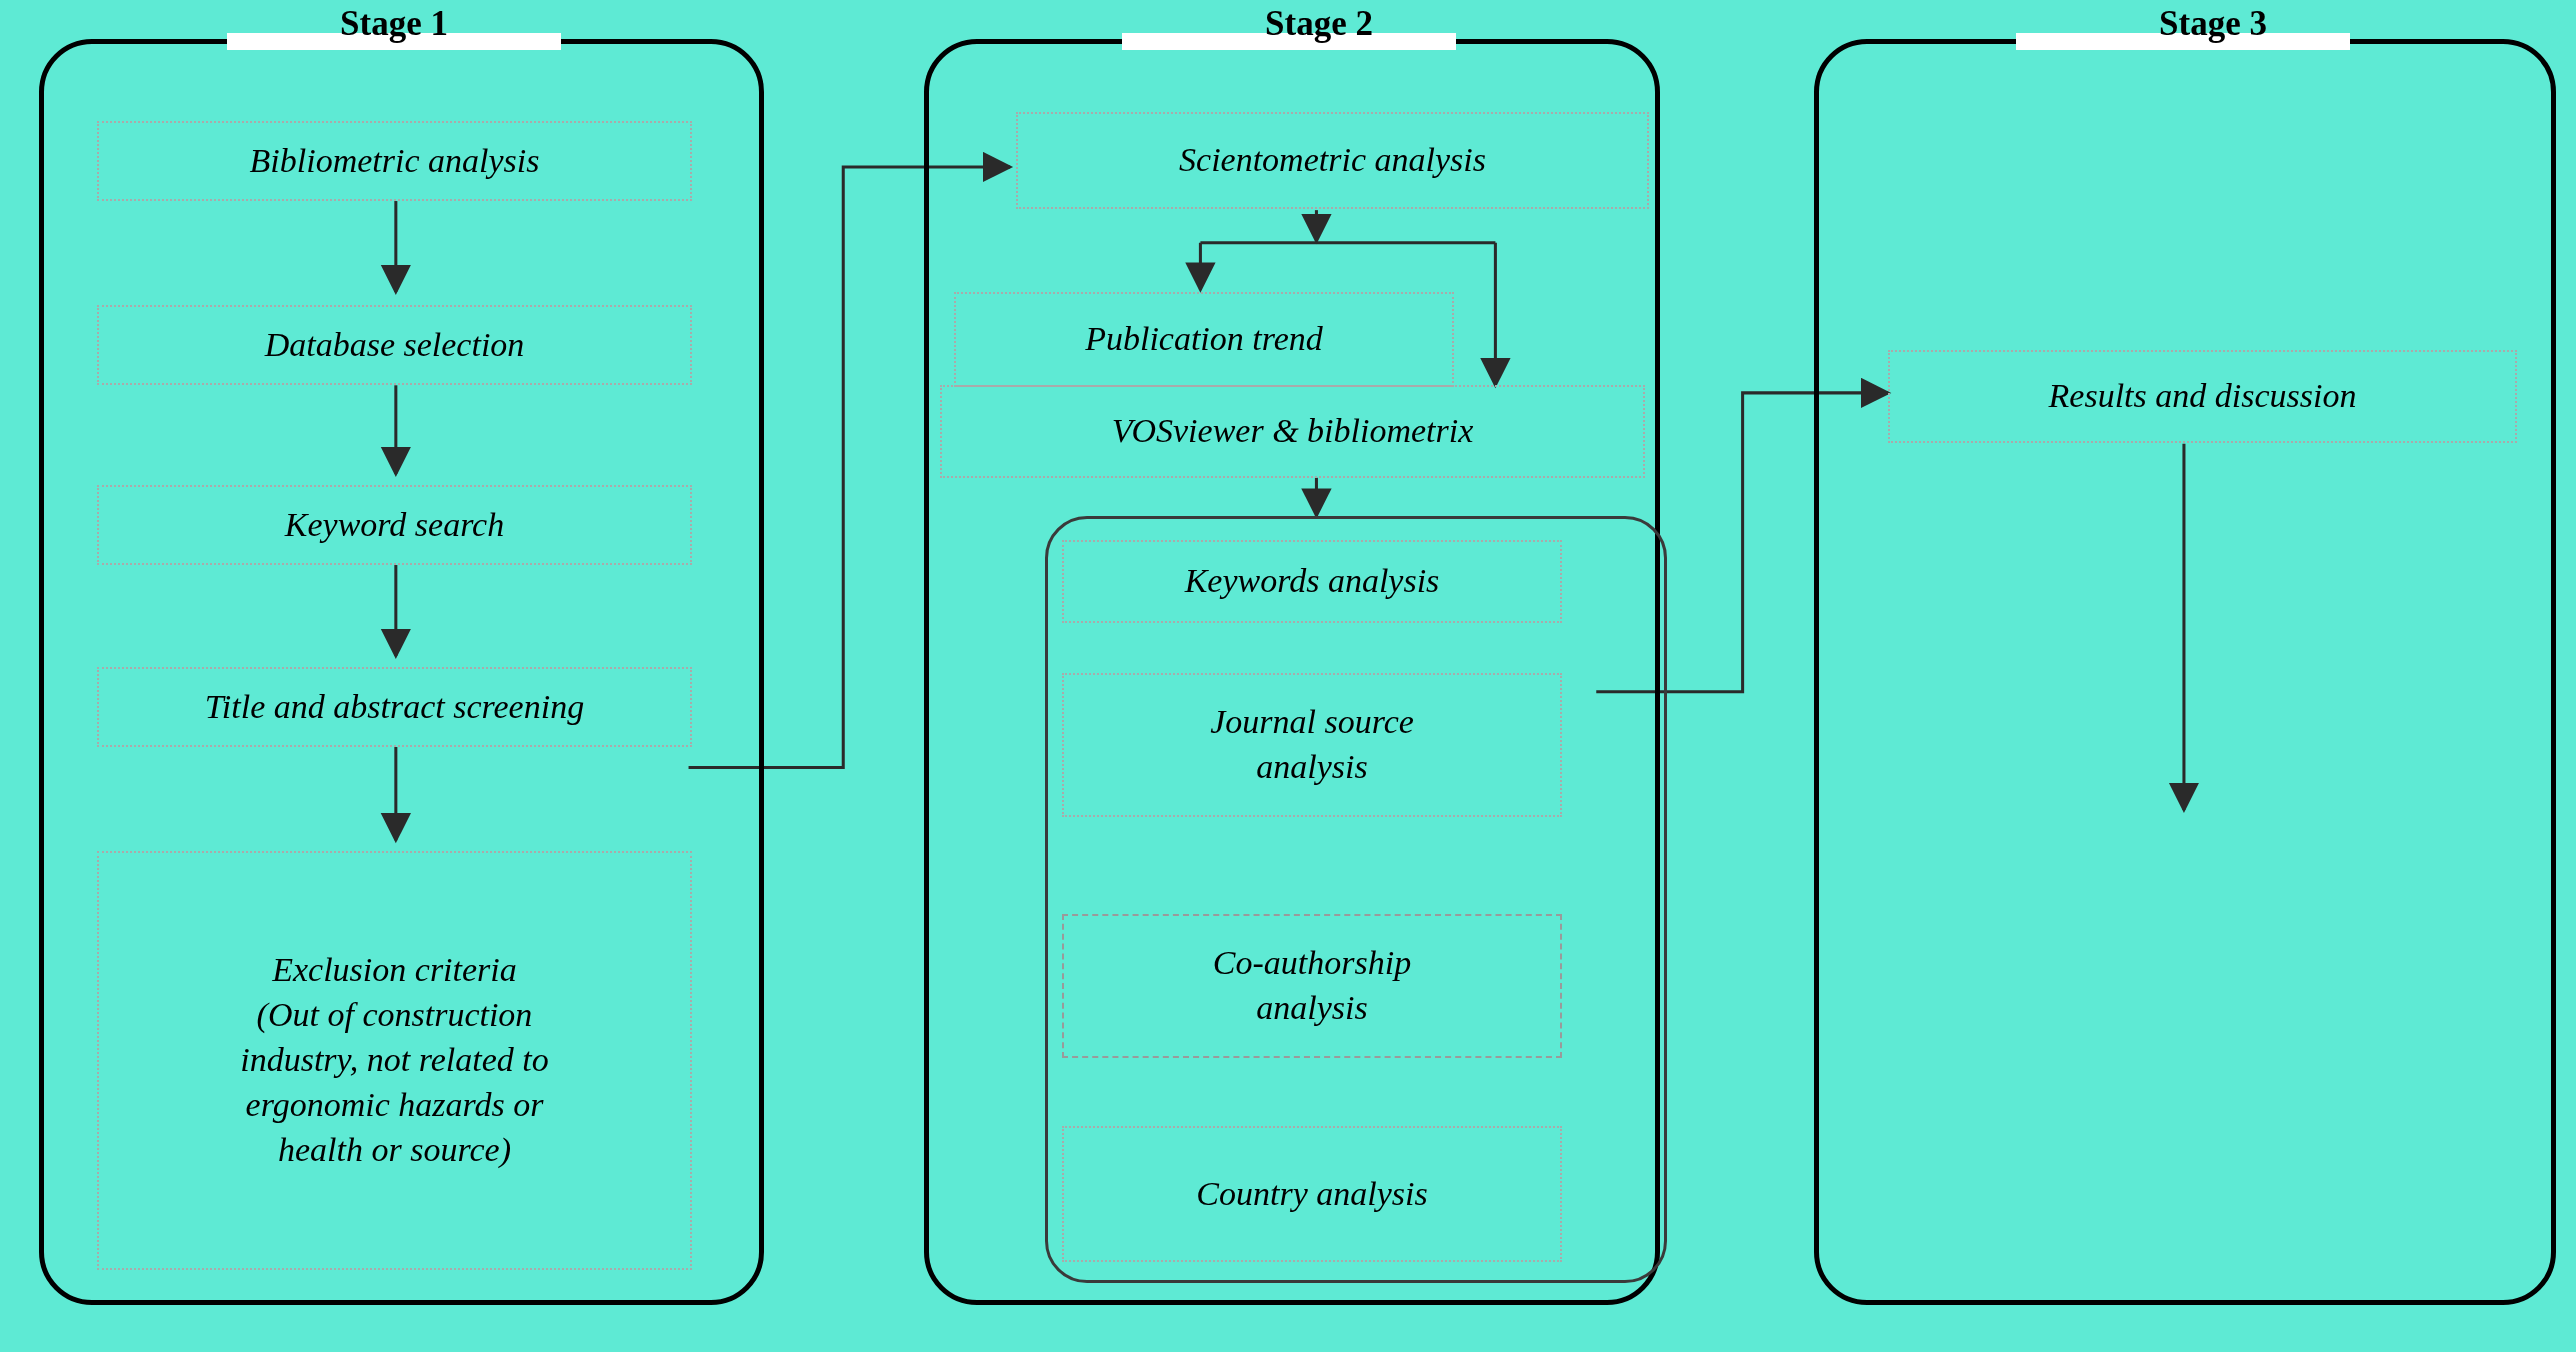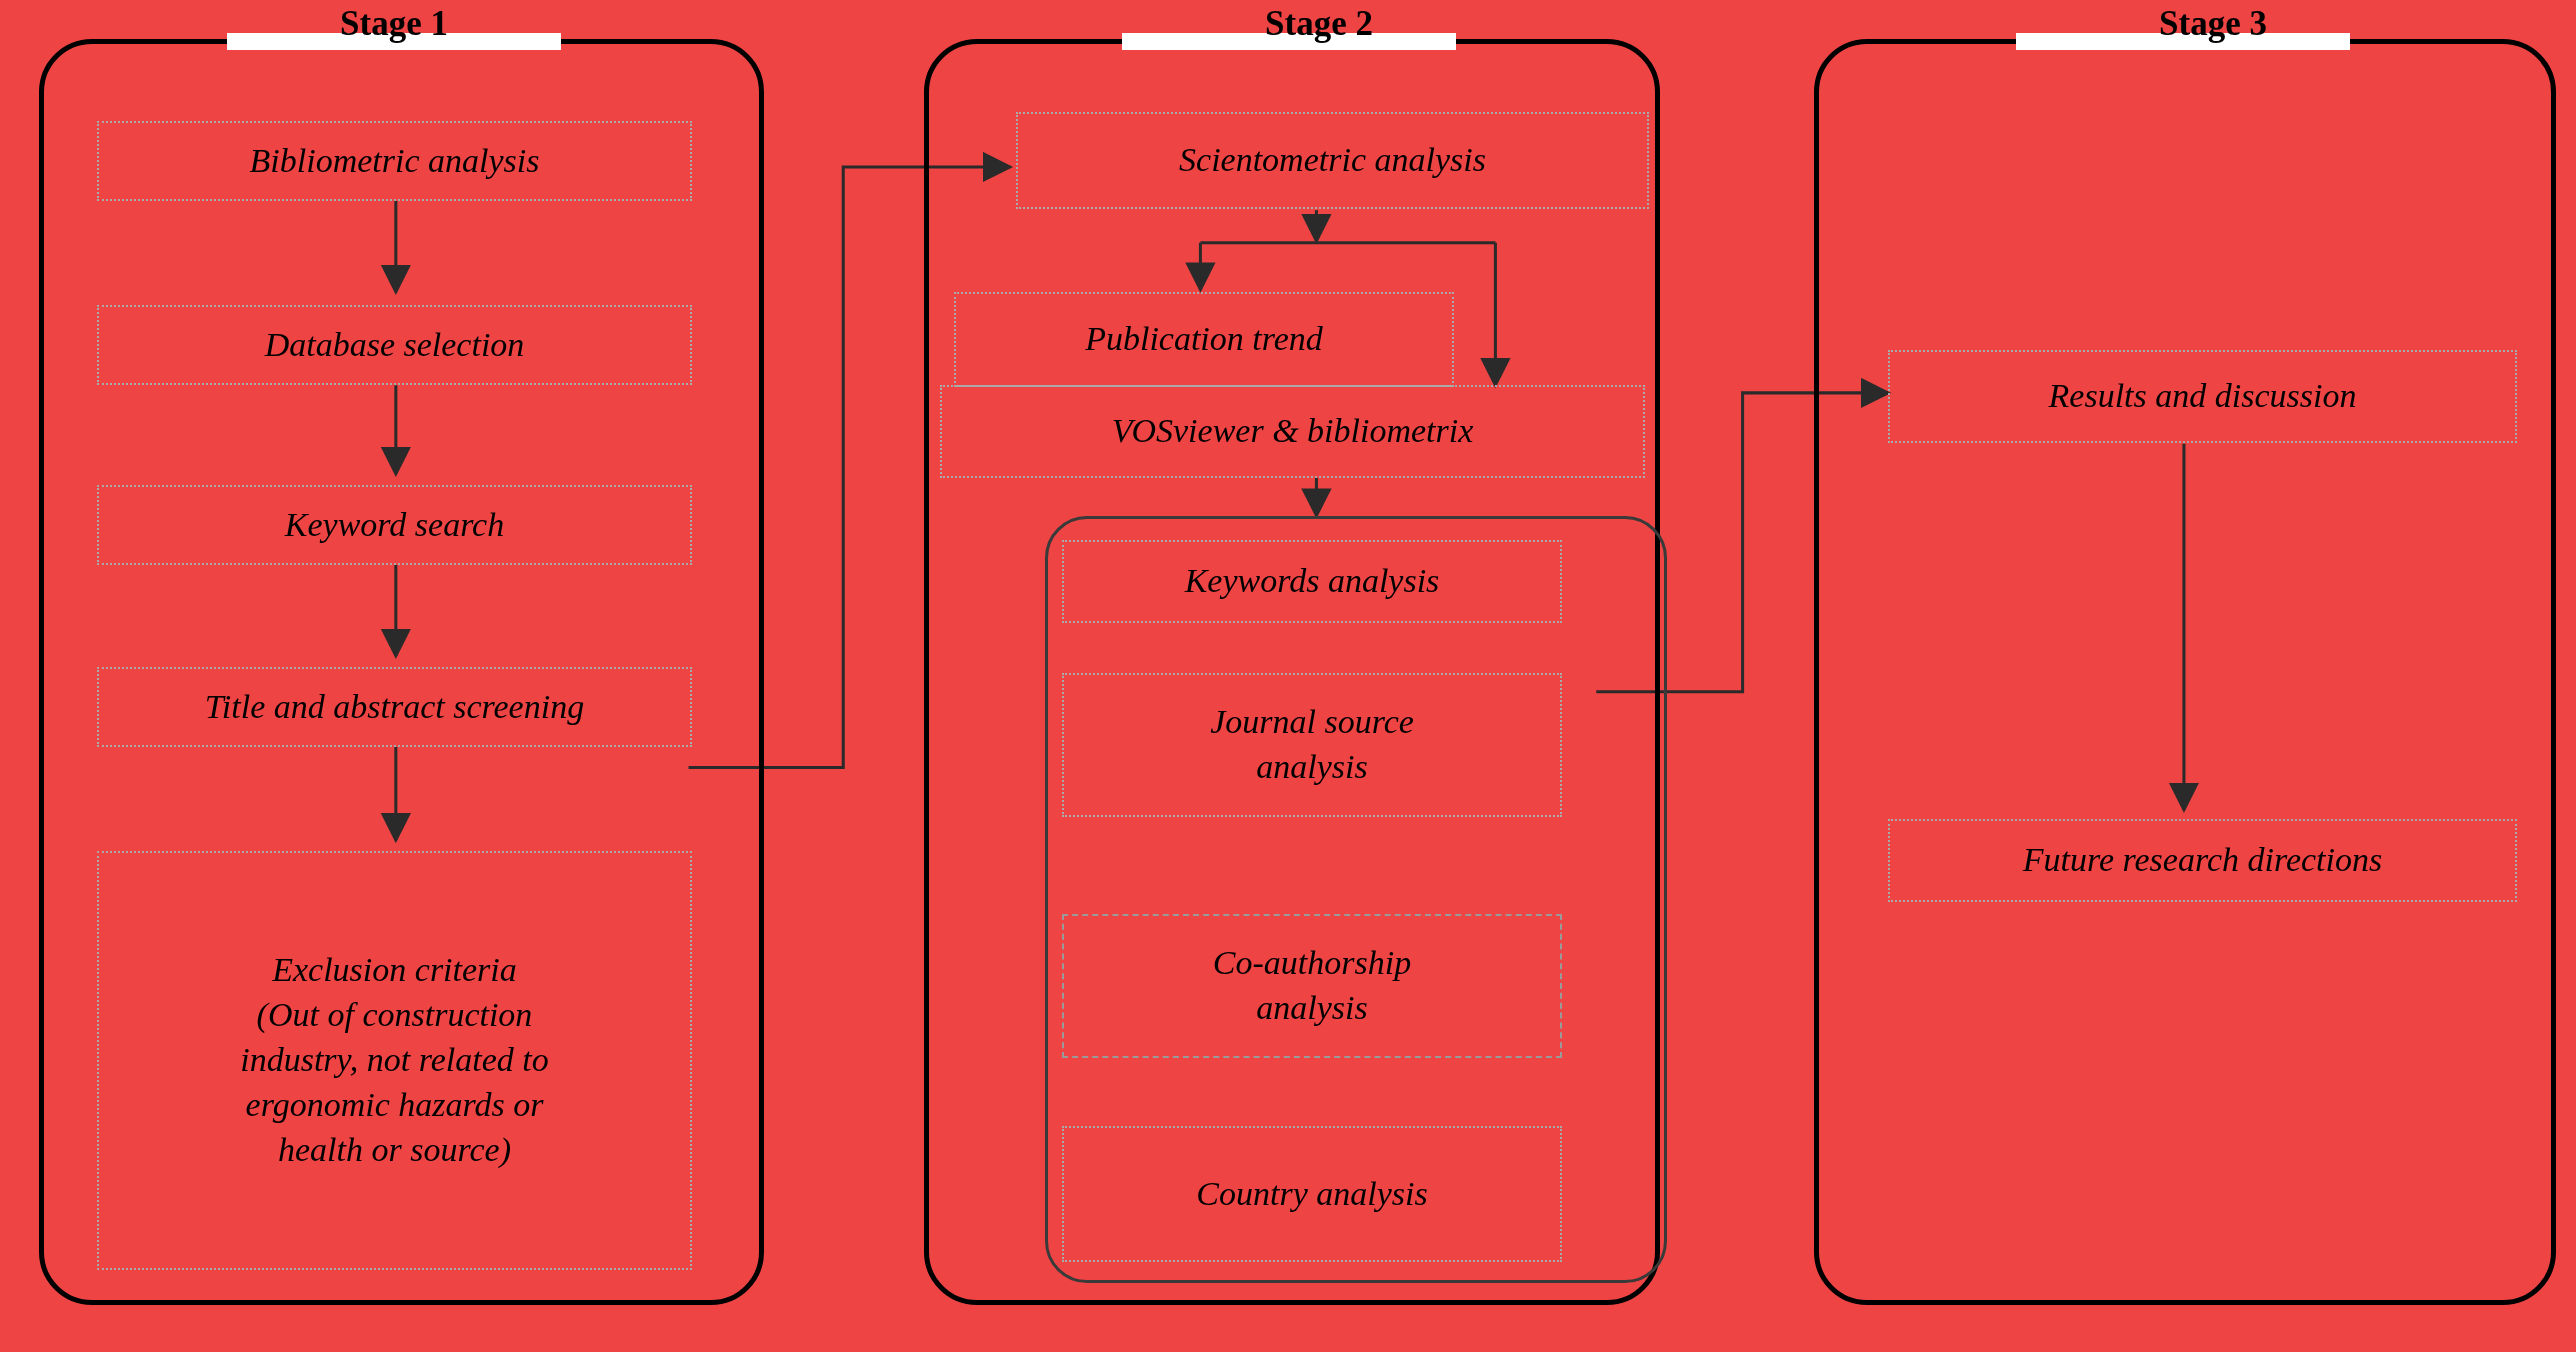--- a/index.html
+++ b/index.html
@@ -7,21 +7,21 @@
     padding: 0;
     background: #ffffff;
   }
   body {
     font-family: "Liberation Serif", "DejaVu Serif", serif;
   }
   #canvas {
     position: relative;
     width: 2576px;
     height: 1353px;
-    background: #ef4444;
+    background: #5eead4;
     overflow: hidden;
   }
   
   .stage {
     position: absolute;
     box-sizing: border-box;
     border: 5.3px solid #000000;
     border-radius: 53px;
     background: transparent;
   }
@@ -181,18 +181,15 @@
   </div>
 
   <div class="stage" style="left:1814px; top:39px; width:742px; height:1266px;"></div>
   <div class="stage-notch" style="left:2016px; top:33px; width:334px;"></div>
   <div class="stage-label" style="left:2213px; top:6px;">Stage 3</div>
 
   <div class="pbox" style="left:1888px; top:350px; width:629px; height:93px;text-align:center;">
     <span class="txt">Results and discussion</span>
   </div>
 
-  <div class="pbox" style="left:1888px; top:819px; width:629px; height:83px;">
-    <span class="txt">Future research directions</span>
-  </div>
 
 </div>
 
 
 </body></html>

